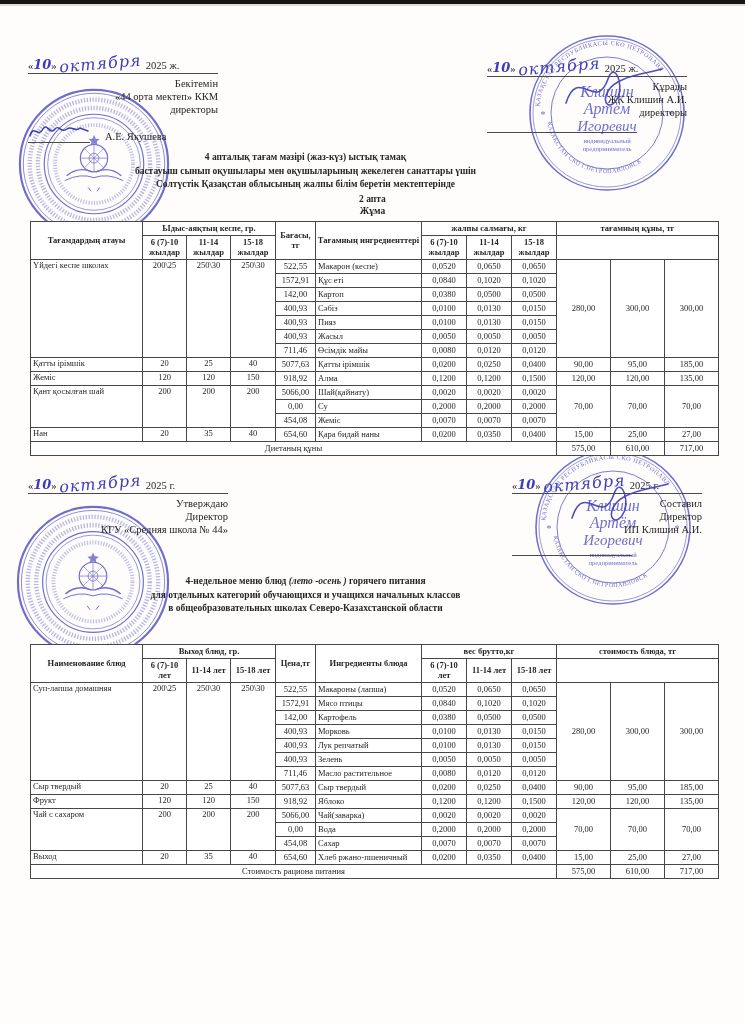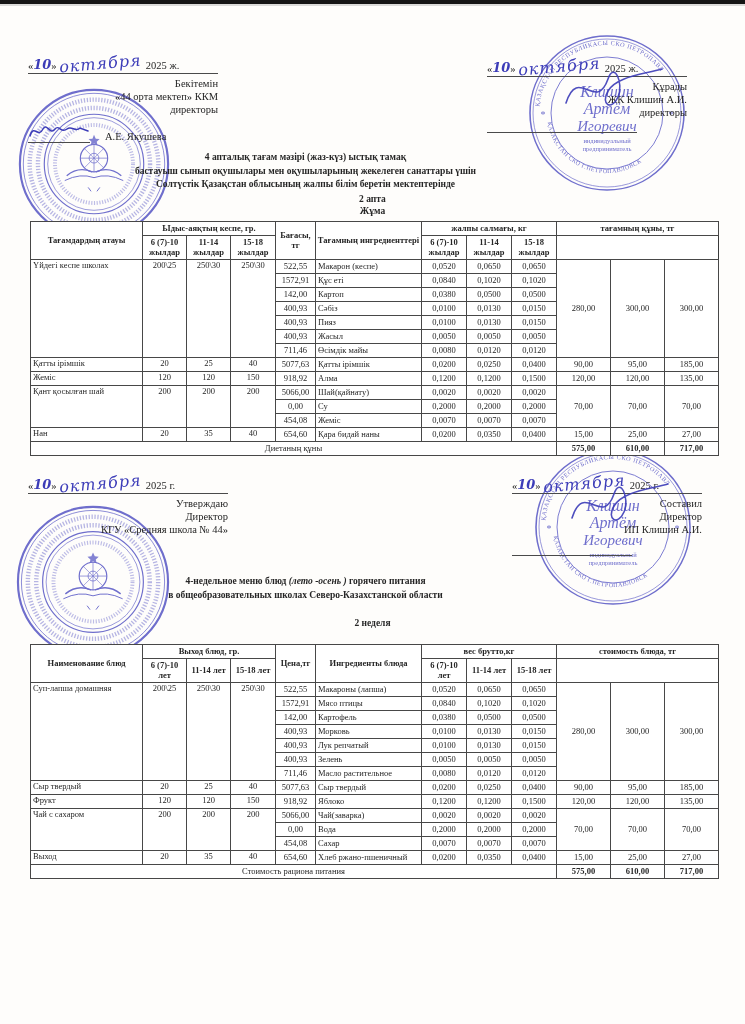--- a/index.html
+++ b/index.html
@@ -32,21 +32,21 @@
   .menu-table-wrap{position:absolute;z-index:5;}
   table.menu-table{border-collapse:collapse;table-layout:fixed;font-size:8.5px;border:1.5px solid #3a3a3a;background:#fff;}
   .menu-table th,.menu-table td{border:1px solid #474747;padding:0 2px;overflow:hidden;}
   .menu-table th{font-weight:bold;text-align:center;line-height:1.25;padding:1px;}
   .menu-table td{height:13px;line-height:1.2;}
   td.num{text-align:center;}
   td.top{vertical-align:top;margin-top:28px;}
   td.mid{vertical-align:middle;}
   td.dish{vertical-align:top;text-align:left;}
   td.ing{text-align:left;}
-  td.total{font-weight:bold;}
+  td.total{font-weight:normal;}
   td.foot-label{text-align:center;}
 </style>
 </head>
 <body>
 
 <div class="page">
   <div class="scan-top"></div>
   <div class="scan-top2"></div>
 
   <svg width="0" height="0" style="position:absolute">
@@ -348,23 +348,23 @@
     <div class="appr-line">Составил</div>
     <div class="appr-line">Директор</div>
     <div class="appr-line">ИП Клишин А.И.</div>
     <div class="sig-line" style="width:120px;margin-top:6px"></div>
   </div>
 
   <div class="doc-title" style="top:575px">
     <div>
       <span>4-недельное меню блюд </span><span class="it">(лето -осень )</span><span> горячего питания</span>
     </div>
+    <div>для отдельных категорий обучающихся и учащихся начальных классов</div>
     <div>в общеобразовательных школах Северо-Казахстанской области</div>
   </div>
-  <div class="week-line" style="top:618px">2 неделя</div>
 
   <div class="menu-table-wrap" style="left:30px;top:644px">
     <table class="menu-table" id="table-ru">
         <colgroup>
           <col style="width: 112px;">
           <col style="width: 44px;">
           <col style="width: 44px;">
           <col style="width: 45px;">
           <col style="width: 40px;">
           <col style="width: 106px;">

